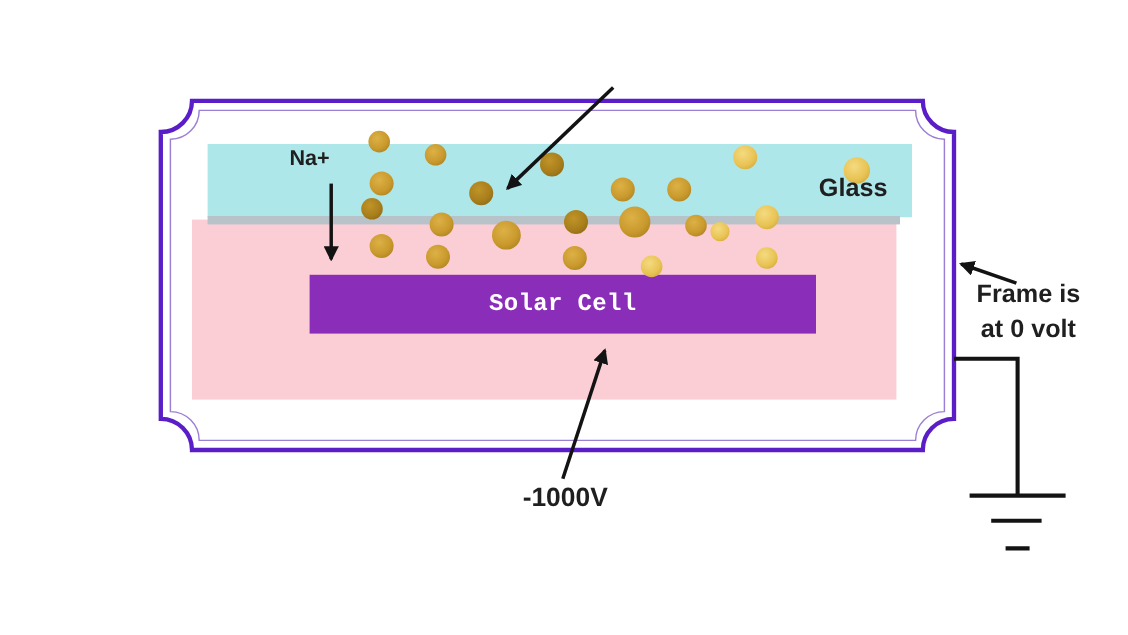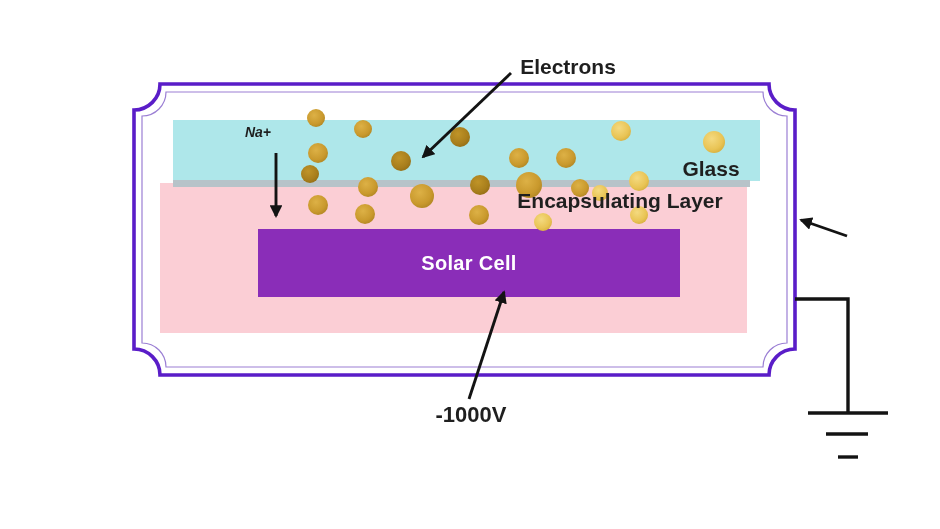--- a/index.html
+++ b/index.html
@@ -4,40 +4,40 @@
 <style>
   html,body{margin:0;padding:0;background:#ffffff;}
   .stage{
     position:relative;width:940px;height:529px;background:#ffffff;overflow:hidden;
     font-family:"Liberation Sans","DejaVu Sans",sans-serif;
   }
   .layer{position:absolute;}
   .layer-encapsulating{left:160px;top:183px;width:587px;height:150px;background:var(--encapsulating);}
   .layer-glass{left:173px;top:120px;width:587px;height:61px;background:var(--glass);}
   .layer-glass-edge{left:173px;top:180px;width:577px;height:7px;background:var(--glass-edge);}
-  .layer-solar{left:258px;top:229px;width:422px;height:68px;background:var(--solar-cell);
-    display:flex;align-items:center;justify-content:center;}
+  .layer-solar{left:258px;top:229px;width:422px;height:49px;background:var(--solar-cell);
+    display:flex;align-items:center;justify-content:center;font-family:Liberation Mono, monospace;}
   #dots{position:absolute;inset:0;}
   .dot{position:absolute;border-radius:50%;}
   .dot.mid{background:radial-gradient(circle at 40% 35%, #ddb146 0%, var(--particle-gold) 55%, #9c761a 100%);}
   .dot.dark{background:radial-gradient(circle at 40% 35%, #c09428 0%, var(--particle-gold-dark) 55%, #826010 100%);}
   .dot.light{background:radial-gradient(circle at 40% 35%, #f4da80 0%, var(--particle-gold-light) 55%, #c79e2c 100%);}
   svg.overlay{position:absolute;inset:0;pointer-events:none;}
   .frame-outer{fill:none;stroke:var(--frame-outer);stroke-width:3.6;}
   .frame-inner{fill:none;stroke:var(--frame-inner);stroke-width:1.2;}
   .wire{fill:none;stroke:var(--wire);stroke-width:3.4;stroke-linecap:butt;}
   .arrow{fill:none;stroke:var(--wire);stroke-width:2.9;}
   .wire-fill{fill:var(--wire);}
   .lbl{
     position:absolute;transform:translate(-50%,-50%);
     font-weight:700;font-size:21px;color:var(--text);white-space:nowrap;letter-spacing:0;
   }
   .lbl-electrons{left:568px;top:67px;}
-  .lbl-na{left:258px;top:132px;font-size:14px;font-style:italic;}
-  .lbl-glass{left:711px;top:157px;margin-top:12px;}
+  .lbl-na{left:258px;top:132px;font-size:18px;}
+  .lbl-glass{left:711px;top:157px;}
   .lbl-encapsulating{left:620px;top:201px;}
   .lbl-voltage{left:471px;top:415px;font-size:22px;text-align:center;}
   .lbl-frame-note{left:857px;top:260px;text-align:center;line-height:29px;font-size:21px;}
   .lbl-ground{left:781px;top:456px;font-size:22px;}
   .solar-label{font-weight:700;font-size:20px;color:#ffffff;letter-spacing:.3px;}
 </style>
 </head>
 <body>
 
 <div class="stage">
@@ -88,19 +88,21 @@
     <path class="wire" d="M808 413 H888"></path>
     <path class="wire" d="M826 434 H868"></path>
     <path class="wire" d="M838 457 H858"></path>
 
     <line class="arrow" x1="511" y1="73" x2="423" y2="157" marker-end="url(#ah)"></line>
     <line class="arrow" x1="276" y1="153" x2="276" y2="216" marker-end="url(#ah)"></line>
     <line class="arrow" x1="469" y1="399" x2="504" y2="292" marker-end="url(#ah)"></line>
     <line class="arrow" x1="847" y1="236" x2="801" y2="220" marker-end="url(#ah)"></line>
   </svg>
 
-  <div class="lbl lbl-electrons">Electrons</div>
   <div class="lbl lbl-na">Na+</div>
   <div class="lbl lbl-glass">Glass</div>
-  <div class="lbl lbl-encapsulating">Encapsulating Layer</div>
   <div class="lbl lbl-voltage">-1000V</div>
+  <div class="lbl lbl-frame-note">
+    <div>Frame is</div>
+    <div>at 0 volt</div>
+  </div>
 
 </div>
 
 </body></html>

